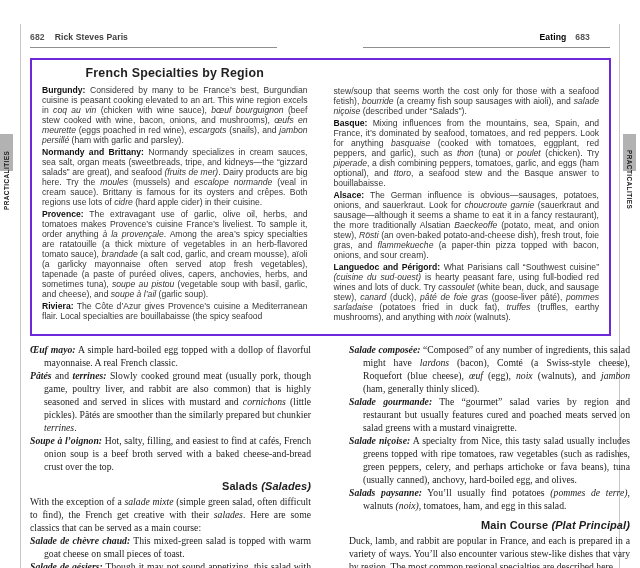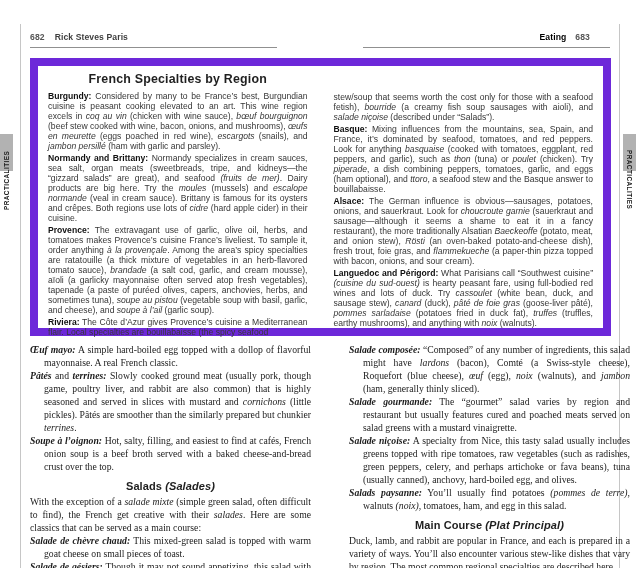--- a/index.html
+++ b/index.html
@@ -16,38 +16,38 @@
   .rule{position:absolute;top:31px;width:247px;height:1px;background:#909090;}
   .rule.l{left:30px}.rule.r{left:363px}
 
   .tabblock{position:absolute;top:118px;width:13px;height:37px;background:#b2b2b2;}
   .tabblock.l{left:0}.tabblock.r{right:0}
   .tabtext{position:absolute;top:118px;width:13px;height:92px;display:flex;align-items:center;justify-content:center;
            font-size:6.4px;font-weight:700;letter-spacing:.45px;color:#222;}
   .tabtext.l{left:0;writing-mode:vertical-rl;transform:rotate(180deg);}
   .tabtext.r{right:0;writing-mode:vertical-rl;}
 
-  .box{position:absolute;left:30px;top:42px;width:581px;height:278px;border:8px solid #6d28d9;
+  .box{position:absolute;left:30px;top:42px;width:581px;height:278px;border:2px solid #6d28d9;
        box-sizing:border-box;display:flex;gap:26px;padding:4px 10px 5px;}
   .box-col{flex:1;min-width:0;}
   .box-col.rightcol{padding-top:22px;box-sizing:border-box;}
   .box-title{font-size:12.4px;font-weight:700;color:#1f1f1f;text-align:center;margin:2px 0 5px;letter-spacing:.2px;}
   .box-paras p{margin:0 0 2px;font-size:8.6px;line-height:10px;text-align:justify;color:#363636;}
   .box-paras .b{font-weight:700;color:#101010;}
 
   .b{font-weight:700}
   .i{font-style:italic}
 
   .bodycol{position:absolute;top:327px;width:281px;font-family:"Liberation Serif",serif;
            font-size:9.7px;line-height:13px;color:#1b1b1b;text-align:justify;}
   .bodycol.l{left:30px}.bodycol.r{left:349px}
   .entries p{margin:0;padding-left:14px;text-indent:-14px;}
   .plain p{margin:0;}
   .subhead{font-family:"Liberation Sans",sans-serif;font-size:11px;font-weight:700;color:#1e1e1e;
-           margin:7px 0 2px;text-align:center;letter-spacing:.1px;}
+           margin:7px 0 2px;text-align:right;letter-spacing:.1px;}
 </style>
 </head>
 <body>
 
 <div class="sheet">
 
   <div class="trim l"></div>
   <div class="trim r"></div>
 
   <div class="hdr l">

